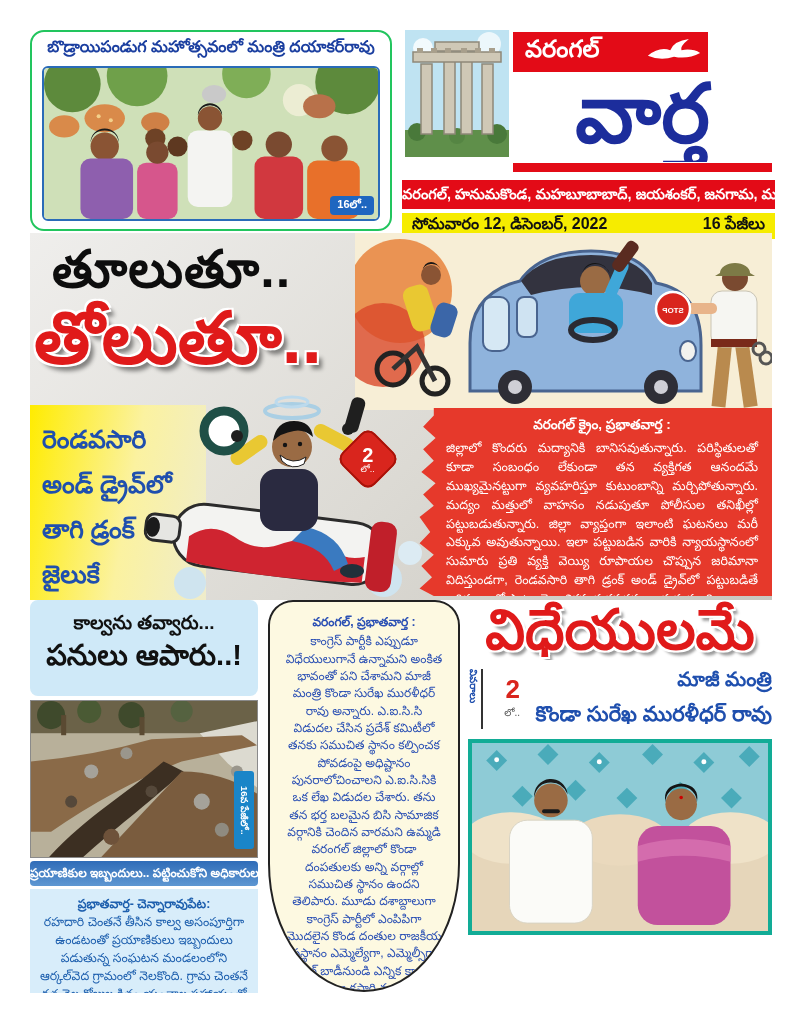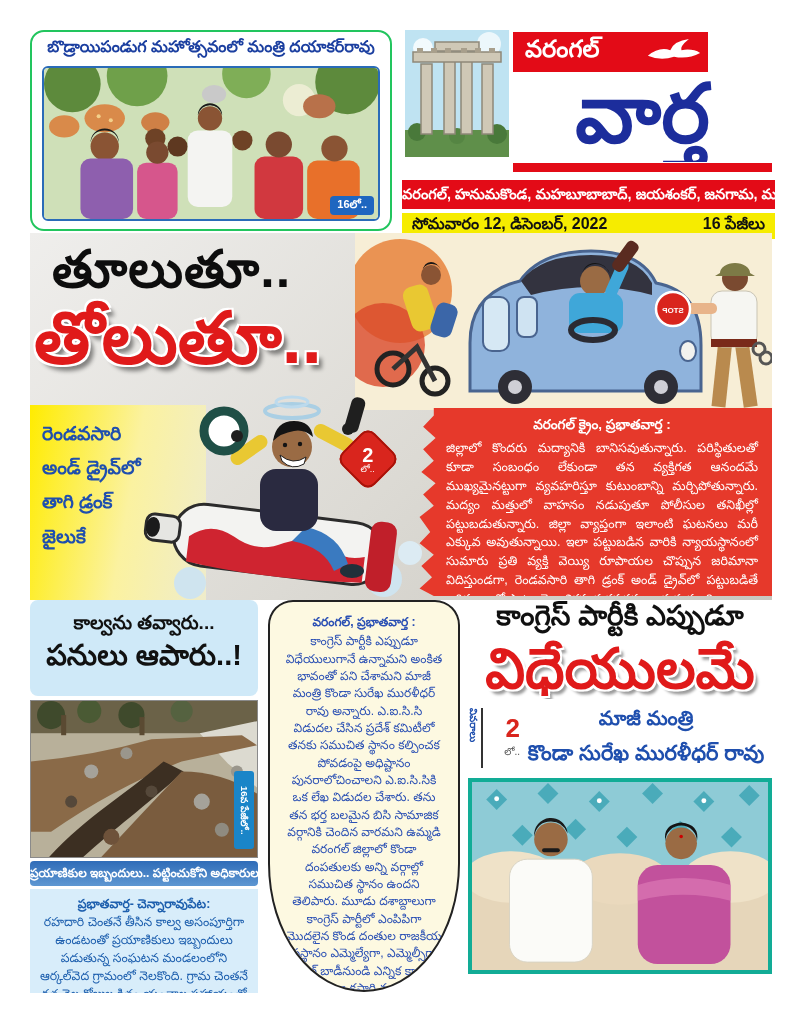--- a/index.html
+++ b/index.html
@@ -39,21 +39,21 @@
   .lead { position:absolute; left:30px; top:233px; width:742px; height:367px;
           background:linear-gradient(135deg,#efeeec 0%,#dcdad4 55%,#c9c7c0 100%); overflow:hidden; }
   .cream { position:absolute; left:325px; top:0; width:417px; height:177px; background:#f7eed6; overflow:hidden; }
   .cream svg { display:block; width:100%; height:100%; }
   .hl-kicker { position:absolute; left:22px; top:6px; font-size:52px; font-weight:bold; color:#0d0d0d;
                letter-spacing:1px; white-space:nowrap; }
   .hl-main { position:absolute; left:4px; top:64px; font-size:72px; font-weight:bold; color:#e01a1a; white-space:nowrap;
              text-shadow:-2px -2px 0 #fff, 2px -2px 0 #fff, -2px 2px 0 #fff, 2px 2px 0 #fff, 5px 6px 4px rgba(0,0,0,.45); }
   .side-box { position:absolute; left:0; top:172px; width:176px; height:195px; padding:12px 12px;
               background:linear-gradient(100deg,#ffec00 0%,#fbf2a0 55%,#efeccb 100%); overflow:hidden; }
-  .side-box span { display:block; color:#1f4fae; font-weight:bold; font-size:19px; line-height:1.8; white-space:nowrap; }
+  .side-box span { display:block; color:#1f4fae; font-weight:bold; font-size:25px; line-height:1.8; white-space:nowrap; }
   .rider { position:absolute; left:112px; top:158px; width:295px; height:209px; pointer-events:none; }
   .rider svg { display:block; width:100%; height:100%; }
   .badge-2 { position:absolute; left:315px; top:203px; width:46px; height:46px; background:#d9251d;
              border-radius:10px; transform:rotate(45deg); box-shadow:0 0 0 2px #a71309 inset;
              display:flex; align-items:center; justify-content:center; }
   .badge-2 .inner { transform:rotate(-45deg); color:#fff; text-align:center; line-height:1; }
   .badge-2 .num { font-size:20px; font-weight:bold; display:block; }
   .badge-2 .suf { font-size:9px; display:block; }
   .red-box { position:absolute; left:386px; top:175px; width:356px; height:188px; background:#e6392b;
              color:#fff; padding:9px 14px 8px 30px; overflow:hidden;
@@ -90,21 +90,21 @@
   .cg-h2 { text-align:center; font-size:56px; font-weight:bold; color:#e01a1a; line-height:1.05; margin-top:1px;
            white-space:nowrap; overflow:hidden;
            text-shadow:-2px -2px 0 #fff, 2px -2px 0 #fff, -2px 2px 0 #fff, 2px 2px 0 #fff, 4px 5px 3px rgba(0,0,0,.4); }
   .cg-meta { display:flex; margin-top:6px; height:66px; }
   .details-badge { width:52px; display:flex; align-items:center; }
   .db-label { writing-mode:vertical-rl; font-size:10px; color:#1f4fae; font-weight:bold; height:60px;
               border-right:2px solid #333; padding-right:2px; overflow:hidden; line-height:12px; }
   .db-right { padding-left:4px; text-align:right; }
   .db-num { color:#d9251d; font-size:26px; font-weight:bold; line-height:1; }
   .db-suf { color:#555; font-size:10px; }
-  .bylines { flex:1; text-align:center; color:#1f4fae; font-weight:bold; overflow:hidden; }
+  .bylines { flex:1; text-align:right; color:#1f4fae; font-weight:bold; overflow:hidden; }
   .by1 { font-size:20px; margin-top:2px; white-space:nowrap; }
   .by2 { font-size:21px; margin-top:6px; white-space:nowrap; }
   .couple-photo { margin-top:7px; height:196px; border:4px solid #12ac96; overflow:hidden; background:#8ecbd6; }
   .couple-photo svg { display:block; width:100%; height:100%; }
 </style>
 </head>
 <body>
 
 <div class="page">
 
@@ -317,21 +317,20 @@
         <div>రహదారి చెంతనే తీసిన కాల్వ అసంపూర్తిగా ఉండటంతో ప్రయాణికులు ఇబ్బందులు పడుతున్న సంఘటన మండలంలోని ఆర్కల్‌వెద గ్రామంలో నెలకొంది. గ్రామ చెంతనే గత నెల రోజుల క్రితం యంత్రాల సహాయంతో కాల్వ తవ్వారంటున్నారు.</div>
       </div>
     </div>
 
     <div class="egg">
       <div class="egg-dateline">వరంగల్, ప్రభాతవార్త :</div>
       <div>కాంగ్రెస్ పార్టీకి ఎప్పుడూ విధేయులుగానే ఉన్నామని అంకిత భావంతో పని చేశామని మాజీ మంత్రి కొండా సురేఖ మురళీధర్ రావు అన్నారు. ఎ.ఐ.సి.సి విడుదల చేసిన ప్రదేశ్ కమిటీలో తనకు సముచిత స్థానం కల్పించక పోవడంపై అధిష్టానం పునరాలోచించాలని ఎ.ఐ.సి.సికి ఒక లేఖ విడుదల చేశారు. తను తన భర్త బలమైన బిసి సామాజిక వర్గానికి చెందిన వారమని ఉమ్మడి వరంగల్ జిల్లాలో కొండా దంపతులకు అన్ని వర్గాల్లో సముచిత స్థానం ఉందని తెలిపారు. మూడు దశాబ్దాలుగా కాంగ్రెస్ పార్టీలో ఎంపిపిగా మొదలైన కొండ దంతుల రాజకీయ ప్రస్థానం ఎమ్మెల్యేగా, ఎమ్మెల్సీగా లోకల్ బాడీనుండి ఎన్నిక కావడం జరిగిందని, ఒకసారి మంత్రిగా చేసి అప్పటి రాజకీయ పరినామాల్లో బాగంగా మాటకు కట్టుబడి పార్టీకోసం రాజీనామా చేయడం జరిగిందని తెలిపారు.</div>
     </div>
 
     <div class="congress">
-      <div class="cg-h1">కాంగ్రెస్ పార్టీకి ఎప్పుడూ</div>
       <div class="cg-h2">విధేయులమే</div>
       <div class="cg-meta">
         <div class="details-badge">
           <span class="db-label">వివరాలు</span>
           <span class="db-right">
             <span class="db-num">2</span>
             <span class="db-suf">లో..</span>
           </span>
         </div>
         <div class="bylines">

